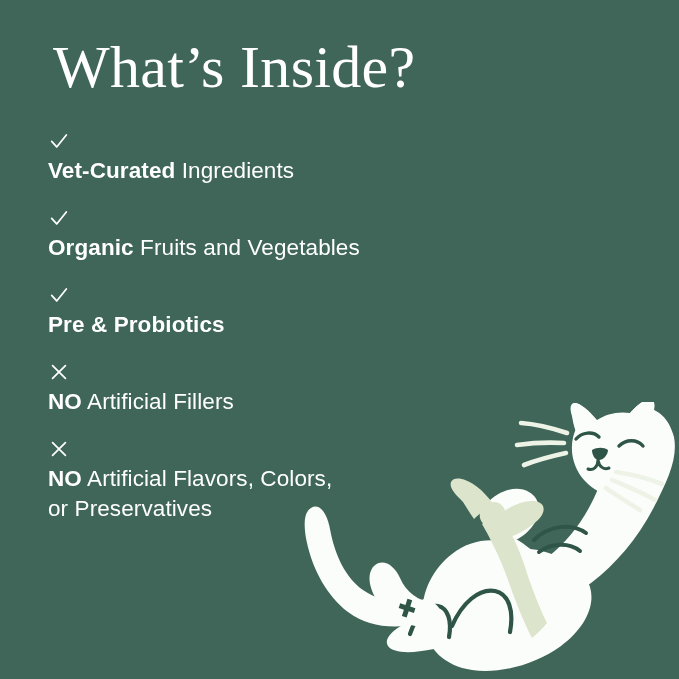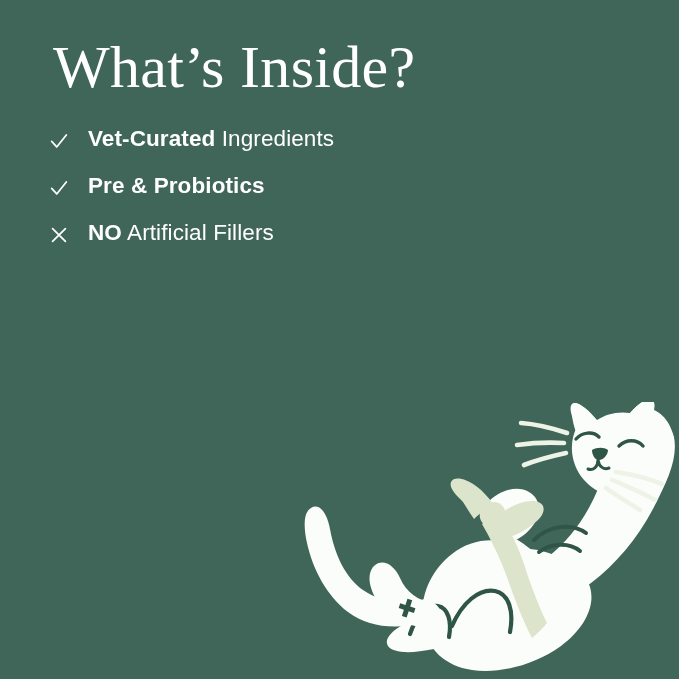--- a/index.html
+++ b/index.html
@@ -38,20 +38,21 @@
   #benefits {
     position: absolute;
     left: 48px;
     top: 124px;
     width: 560px;
   }
   .row {
     display: flex;
     align-items: flex-start;
     margin-bottom: 15px;
+    flex-direction: column;
   }
   .row .mark {
     flex: 0 0 auto;
     width: 40px;
     height: 30px;
     margin-top: 2px;
   }
   .row .mark svg {
     display: block;
     width: 22px;
@@ -99,29 +100,45 @@
           </svg>
         </span>
         <span class="txt"><span class="lead">Vet-Curated</span><span> Ingredients</span></span>
       </div>
       <div class="row">
         <span class="mark">
           <svg viewBox="0 0 24 24" fill="none" stroke="#ffffff" stroke-width="1.9" stroke-linecap="round" stroke-linejoin="round">
             <path d="M4 12.5 L9.5 18.5 L20 5.5"></path>
           </svg>
         </span>
+        <span class="txt"><span class="lead">Organic</span><span> Fruits and Vegetables</span></span>
+      </div>
+      <div class="row">
+        <span class="mark">
+          <svg viewBox="0 0 24 24" fill="none" stroke="#ffffff" stroke-width="1.9" stroke-linecap="round" stroke-linejoin="round">
+            <path d="M4 12.5 L9.5 18.5 L20 5.5"></path>
+          </svg>
+        </span>
         <span class="txt"><span class="lead">Pre &amp; Probiotics</span><span></span></span>
       </div>
       <div class="row">
         <span class="mark">
           <svg viewBox="0 0 24 24" fill="none" stroke="#ffffff" stroke-width="1.9" stroke-linecap="round" stroke-linejoin="round">
             <path d="M5 5 L19 19 M19 5 L5 19"></path>
           </svg>
         </span>
         <span class="txt"><span class="lead">NO</span><span> Artificial Fillers</span></span>
+      </div>
+      <div class="row">
+        <span class="mark">
+          <svg viewBox="0 0 24 24" fill="none" stroke="#ffffff" stroke-width="1.9" stroke-linecap="round" stroke-linejoin="round">
+            <path d="M5 5 L19 19 M19 5 L5 19"></path>
+          </svg>
+        </span>
+        <span class="txt"><span class="lead">NO</span><span> Artificial Flavors, Colors,</span><br><span>or Preservatives</span></span>
       </div>
     </div>
 
   <div id="cat">
     <svg viewBox="0 0 393 277" xmlns="http://www.w3.org/2000/svg">
       <g>
 
         <path fill="#fbfdfa" d="M388 35
              C382 12 366 2 350 8
              C336 13 328 28 324 46

